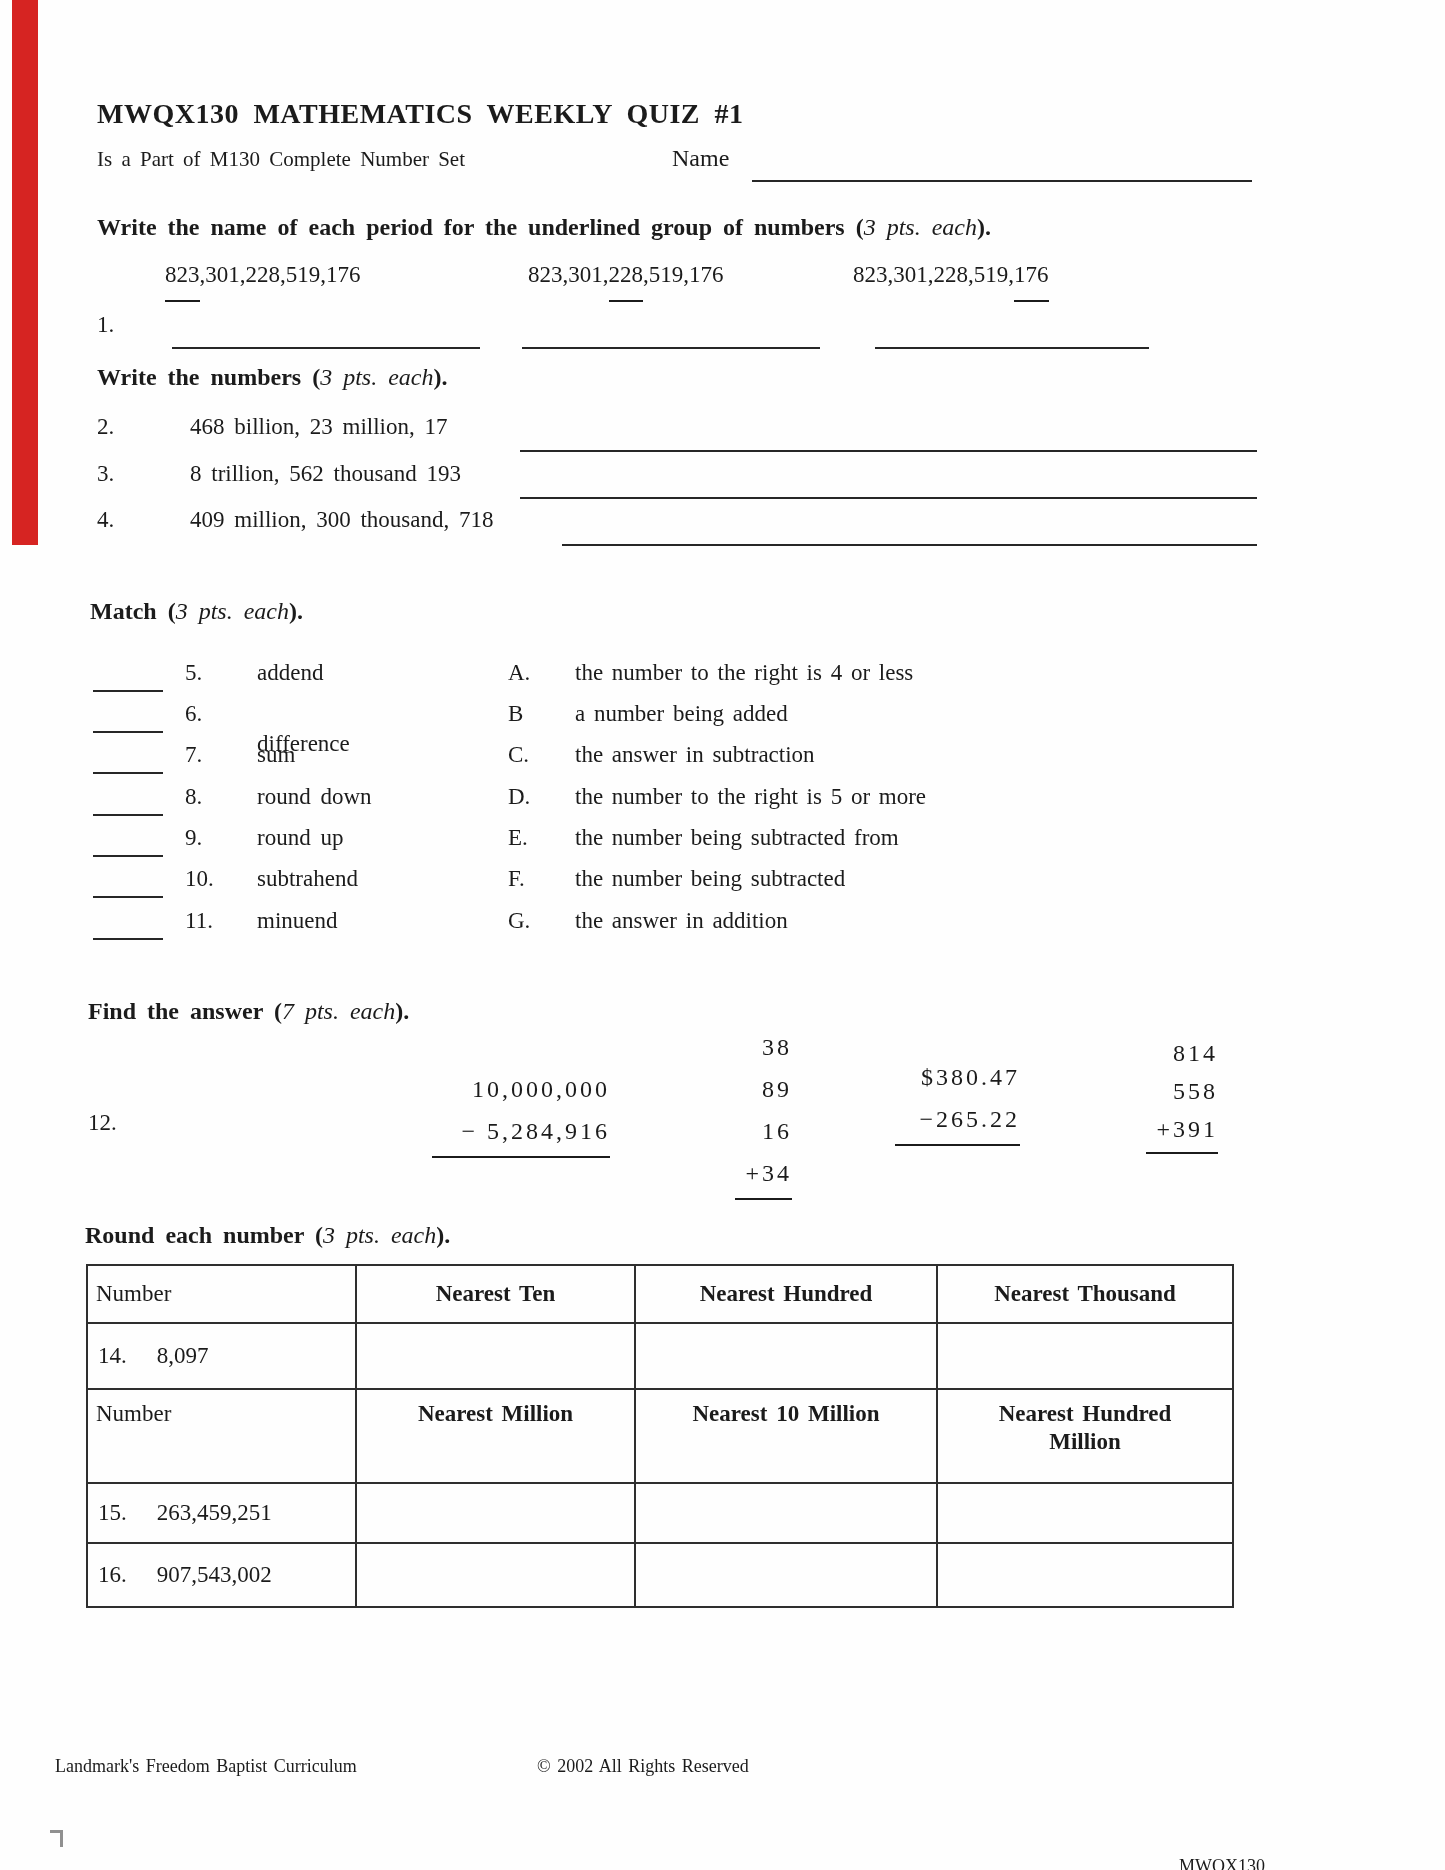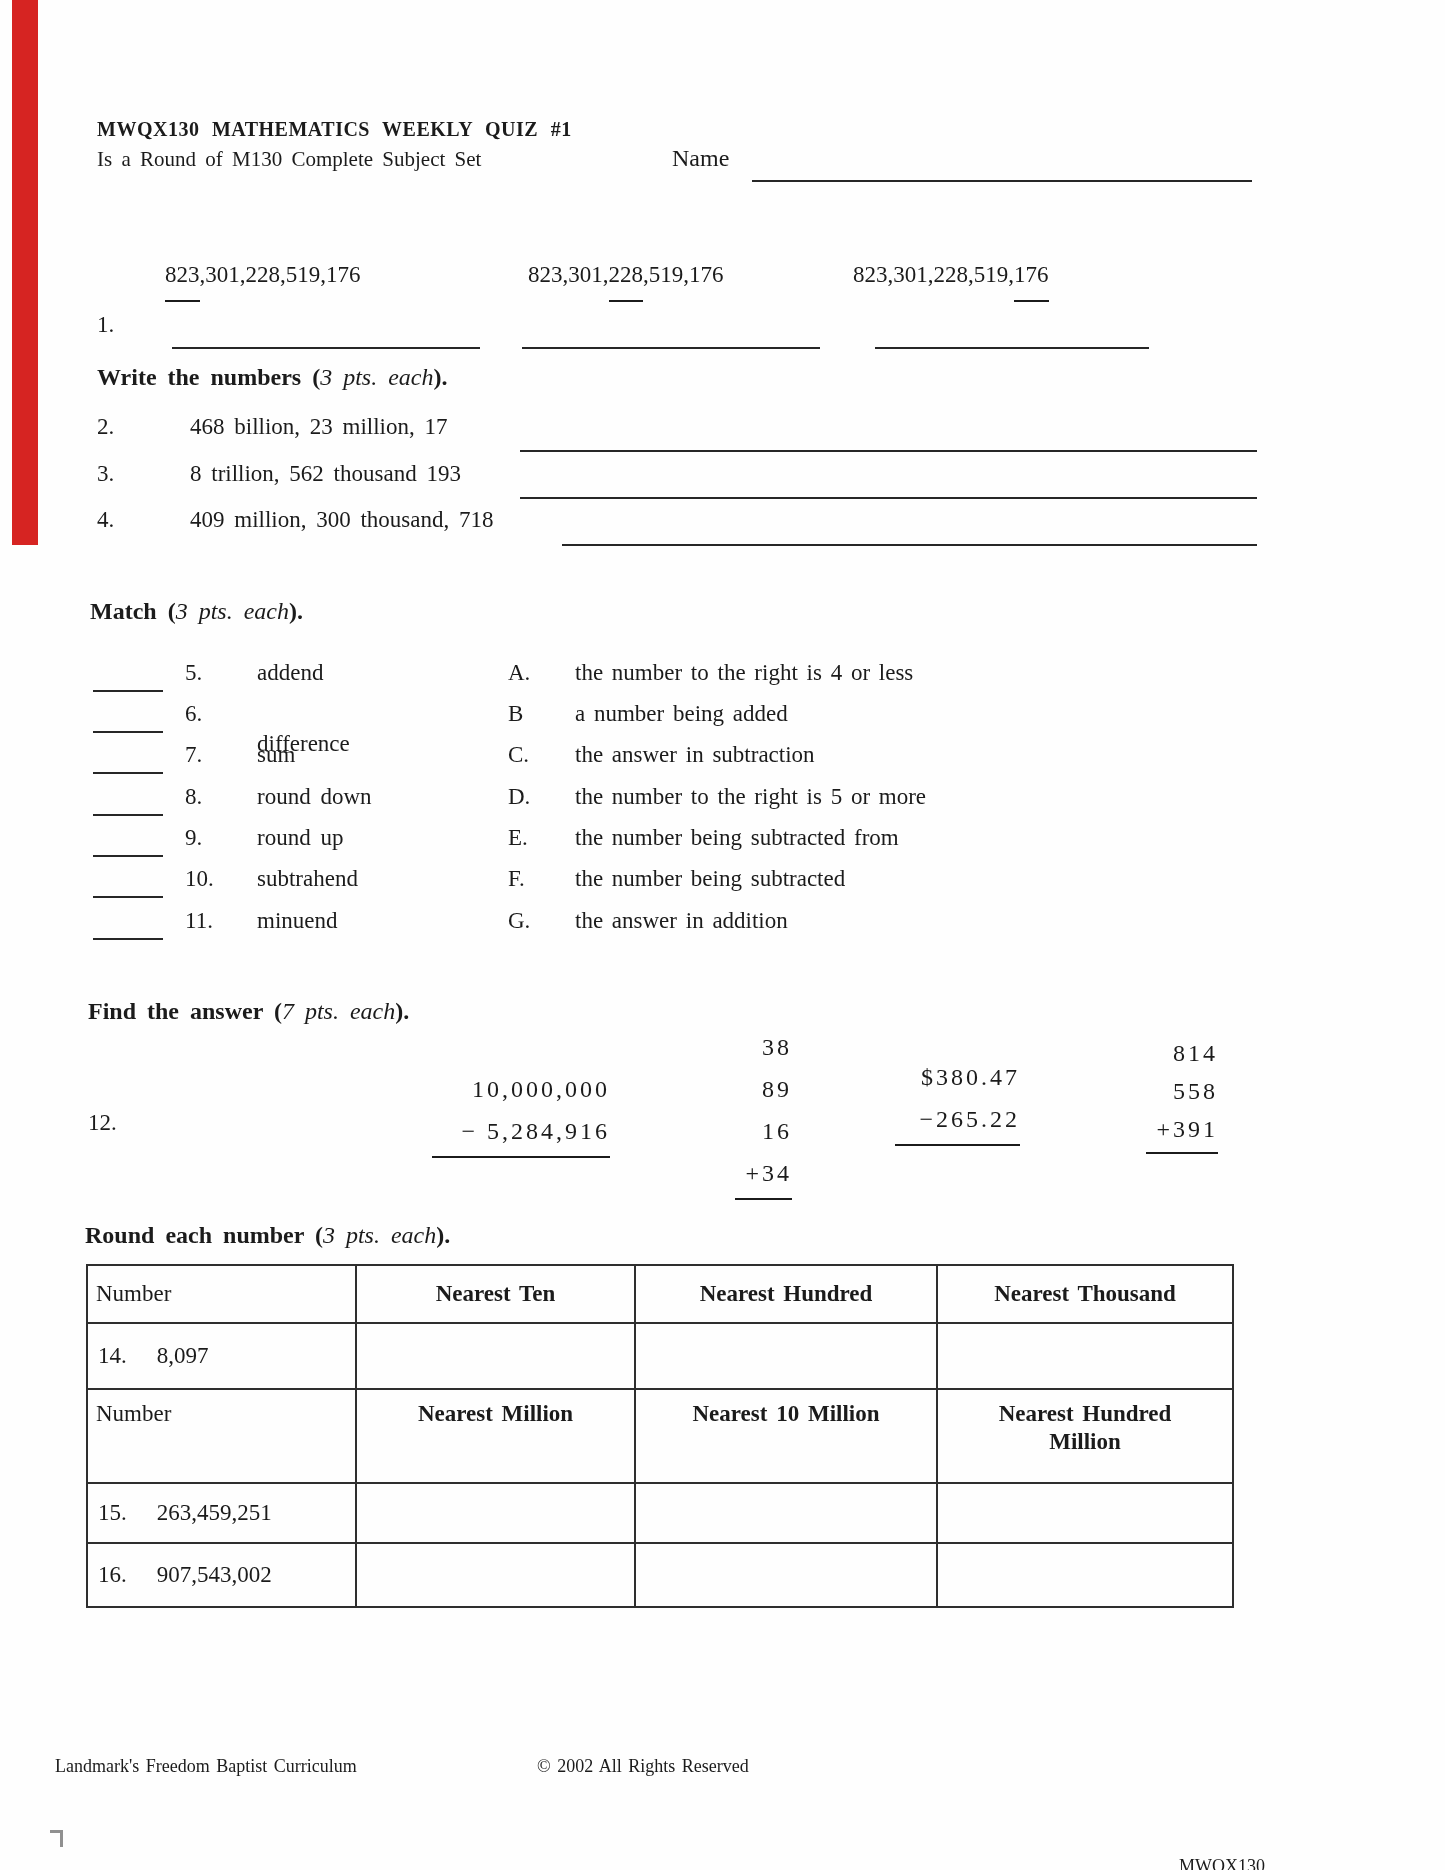--- a/index.html
+++ b/index.html
@@ -2,21 +2,21 @@
 <html><head>
 <meta charset="utf-8">
 <style>
   html,body{margin:0;padding:0;background:#ffffff;}
   .page{position:relative;width:1445px;height:1870px;background:#fefefe;
         font-family:"Liberation Serif","DejaVu Serif",serif;color:#1b1b1b;overflow:hidden;}
   .abs{position:absolute;}
   .nw{white-space:nowrap;}
   .h{font-weight:bold;font-size:24px;word-spacing:5px;white-space:nowrap;}
   .h i{font-weight:normal;}
-  .title{font-weight:bold;font-size:20px;letter-spacing:.5px;word-spacing:7px;white-space:nowrap;margin-top:20px;}
+  .title{font-weight:bold;font-size:28px;letter-spacing:.5px;word-spacing:7px;white-space:nowrap;}
   .sub{font-size:21px;word-spacing:4px;white-space:nowrap;}
   .body23{font-size:23px;word-spacing:4px;white-space:nowrap;}
   .blank{border-bottom:2px solid #272727;}
   .u{border-bottom:2px solid #1b1b1b;padding-bottom:13px;}
   .redbar{background:#d62422;}
   .arith{font-size:24px;letter-spacing:3px;text-align:right;line-height:42px;white-space:nowrap;}
   .arith .sumline{border-bottom:2px solid #1b1b1b;height:4px;}
   table.round{border-collapse:collapse;table-layout:fixed;width:1146px;}
   table.round th,table.round td{border:2px solid #2e2e2e;font-size:23px;padding:3px;overflow:hidden;}
   table.round th{font-weight:bold;text-align:center;word-spacing:3px;line-height:28px;}
@@ -27,24 +27,27 @@
   .artifact{border-top:3px solid #909090;border-right:3px solid #909090;}
 </style>
 </head>
 <body>
 
 <div class="page">
 
   <div class="abs redbar" style="left:12px;top:0;width:26px;height:545px;"></div>
 
   <div class="abs title" style="left:97px;top:98px;">MWQX130 MATHEMATICS WEEKLY QUIZ #1</div>
-  <div class="abs sub" style="left:97px;top:147px;">Is a Round of M130 Complete Subject Set</div>
+  <div class="abs sub" style="left:97px;top:147px;">Is a Part of M130 Complete Number Set</div>
   <div class="abs nw" style="left:672px;top:145px;font-size:24px;">Name</div>
   <div class="abs blank" style="left:752px;top:152px;width:500px;height:28px;"></div>
 
+  <div class="abs h" style="left:97px;top:214px;">
+    <span>Write the name of each period for the underlined group of numbers (</span><i>3 pts. each</i><span>).</span>
+  </div>
 
   <div class="abs body23" style="left:165px;top:262px;">
     <span></span><span class="u">823</span><span>,301,228,519,176</span>
   </div>
   <div class="abs body23" style="left:528px;top:262px;">
     <span>823,301,</span><span class="u">228</span><span>,519,176</span>
   </div>
   <div class="abs body23" style="left:853px;top:262px;">
     <span>823,301,228,519,</span><span class="u">176</span><span></span>
   </div>

